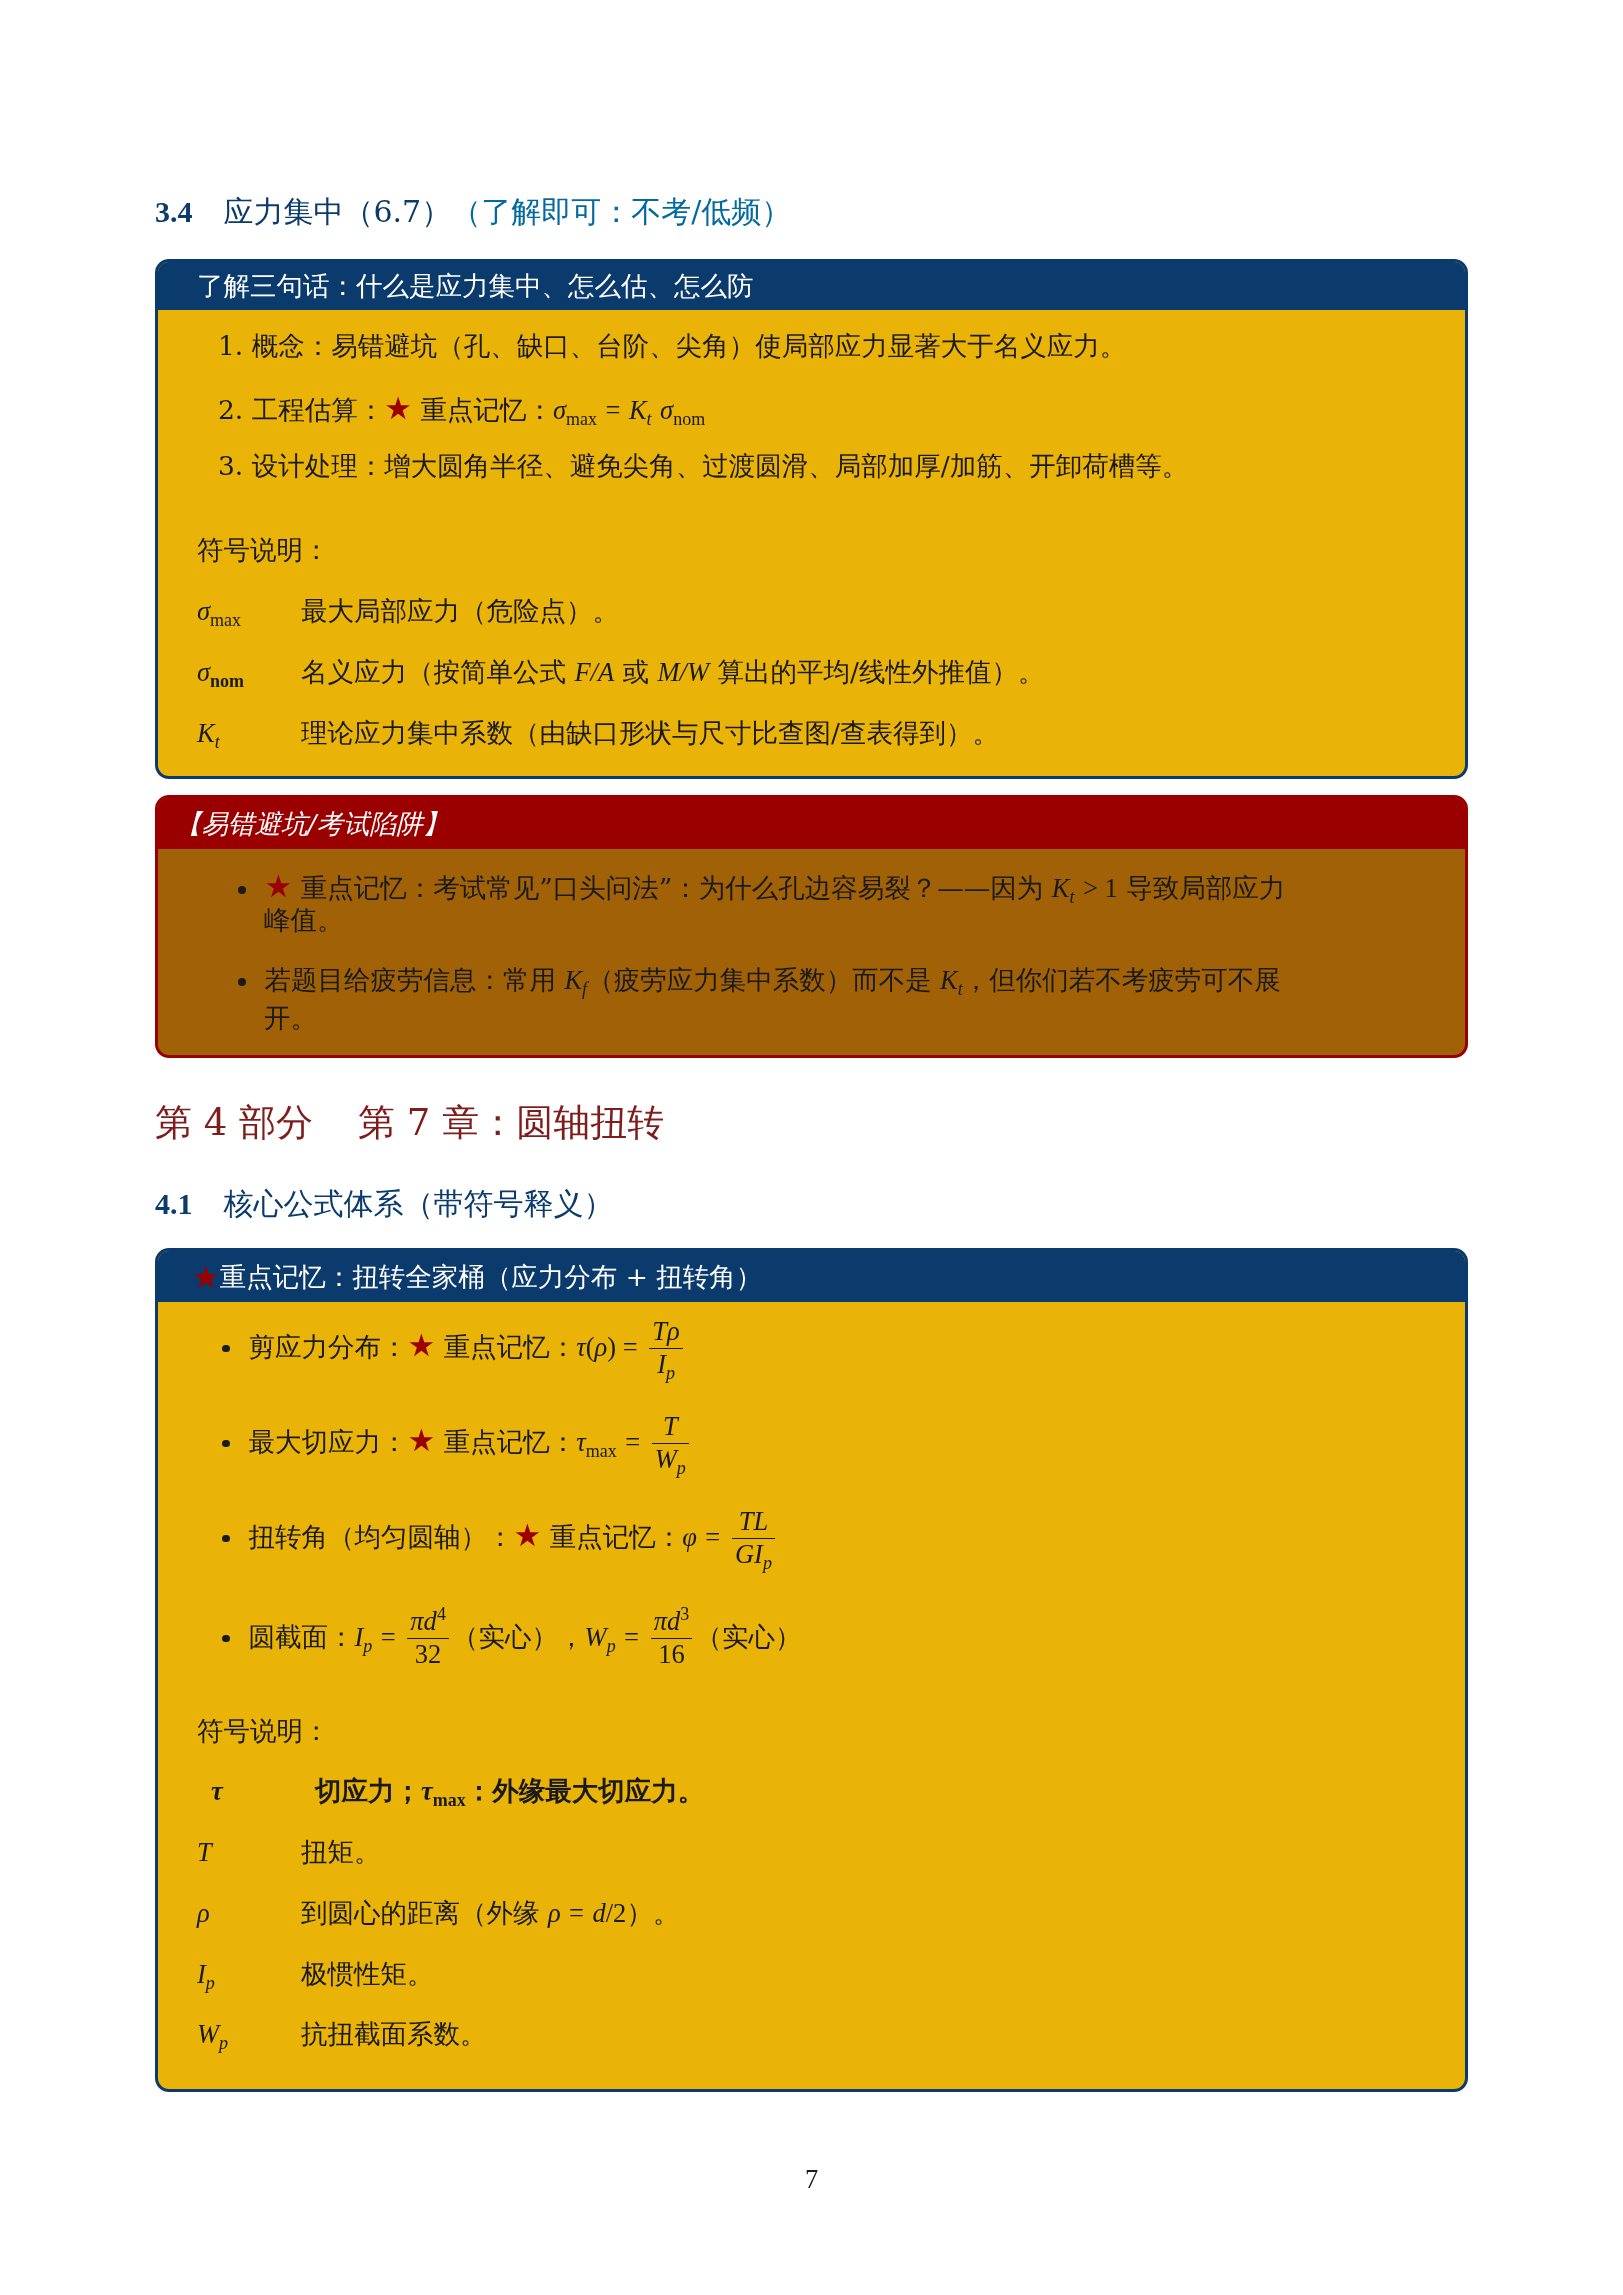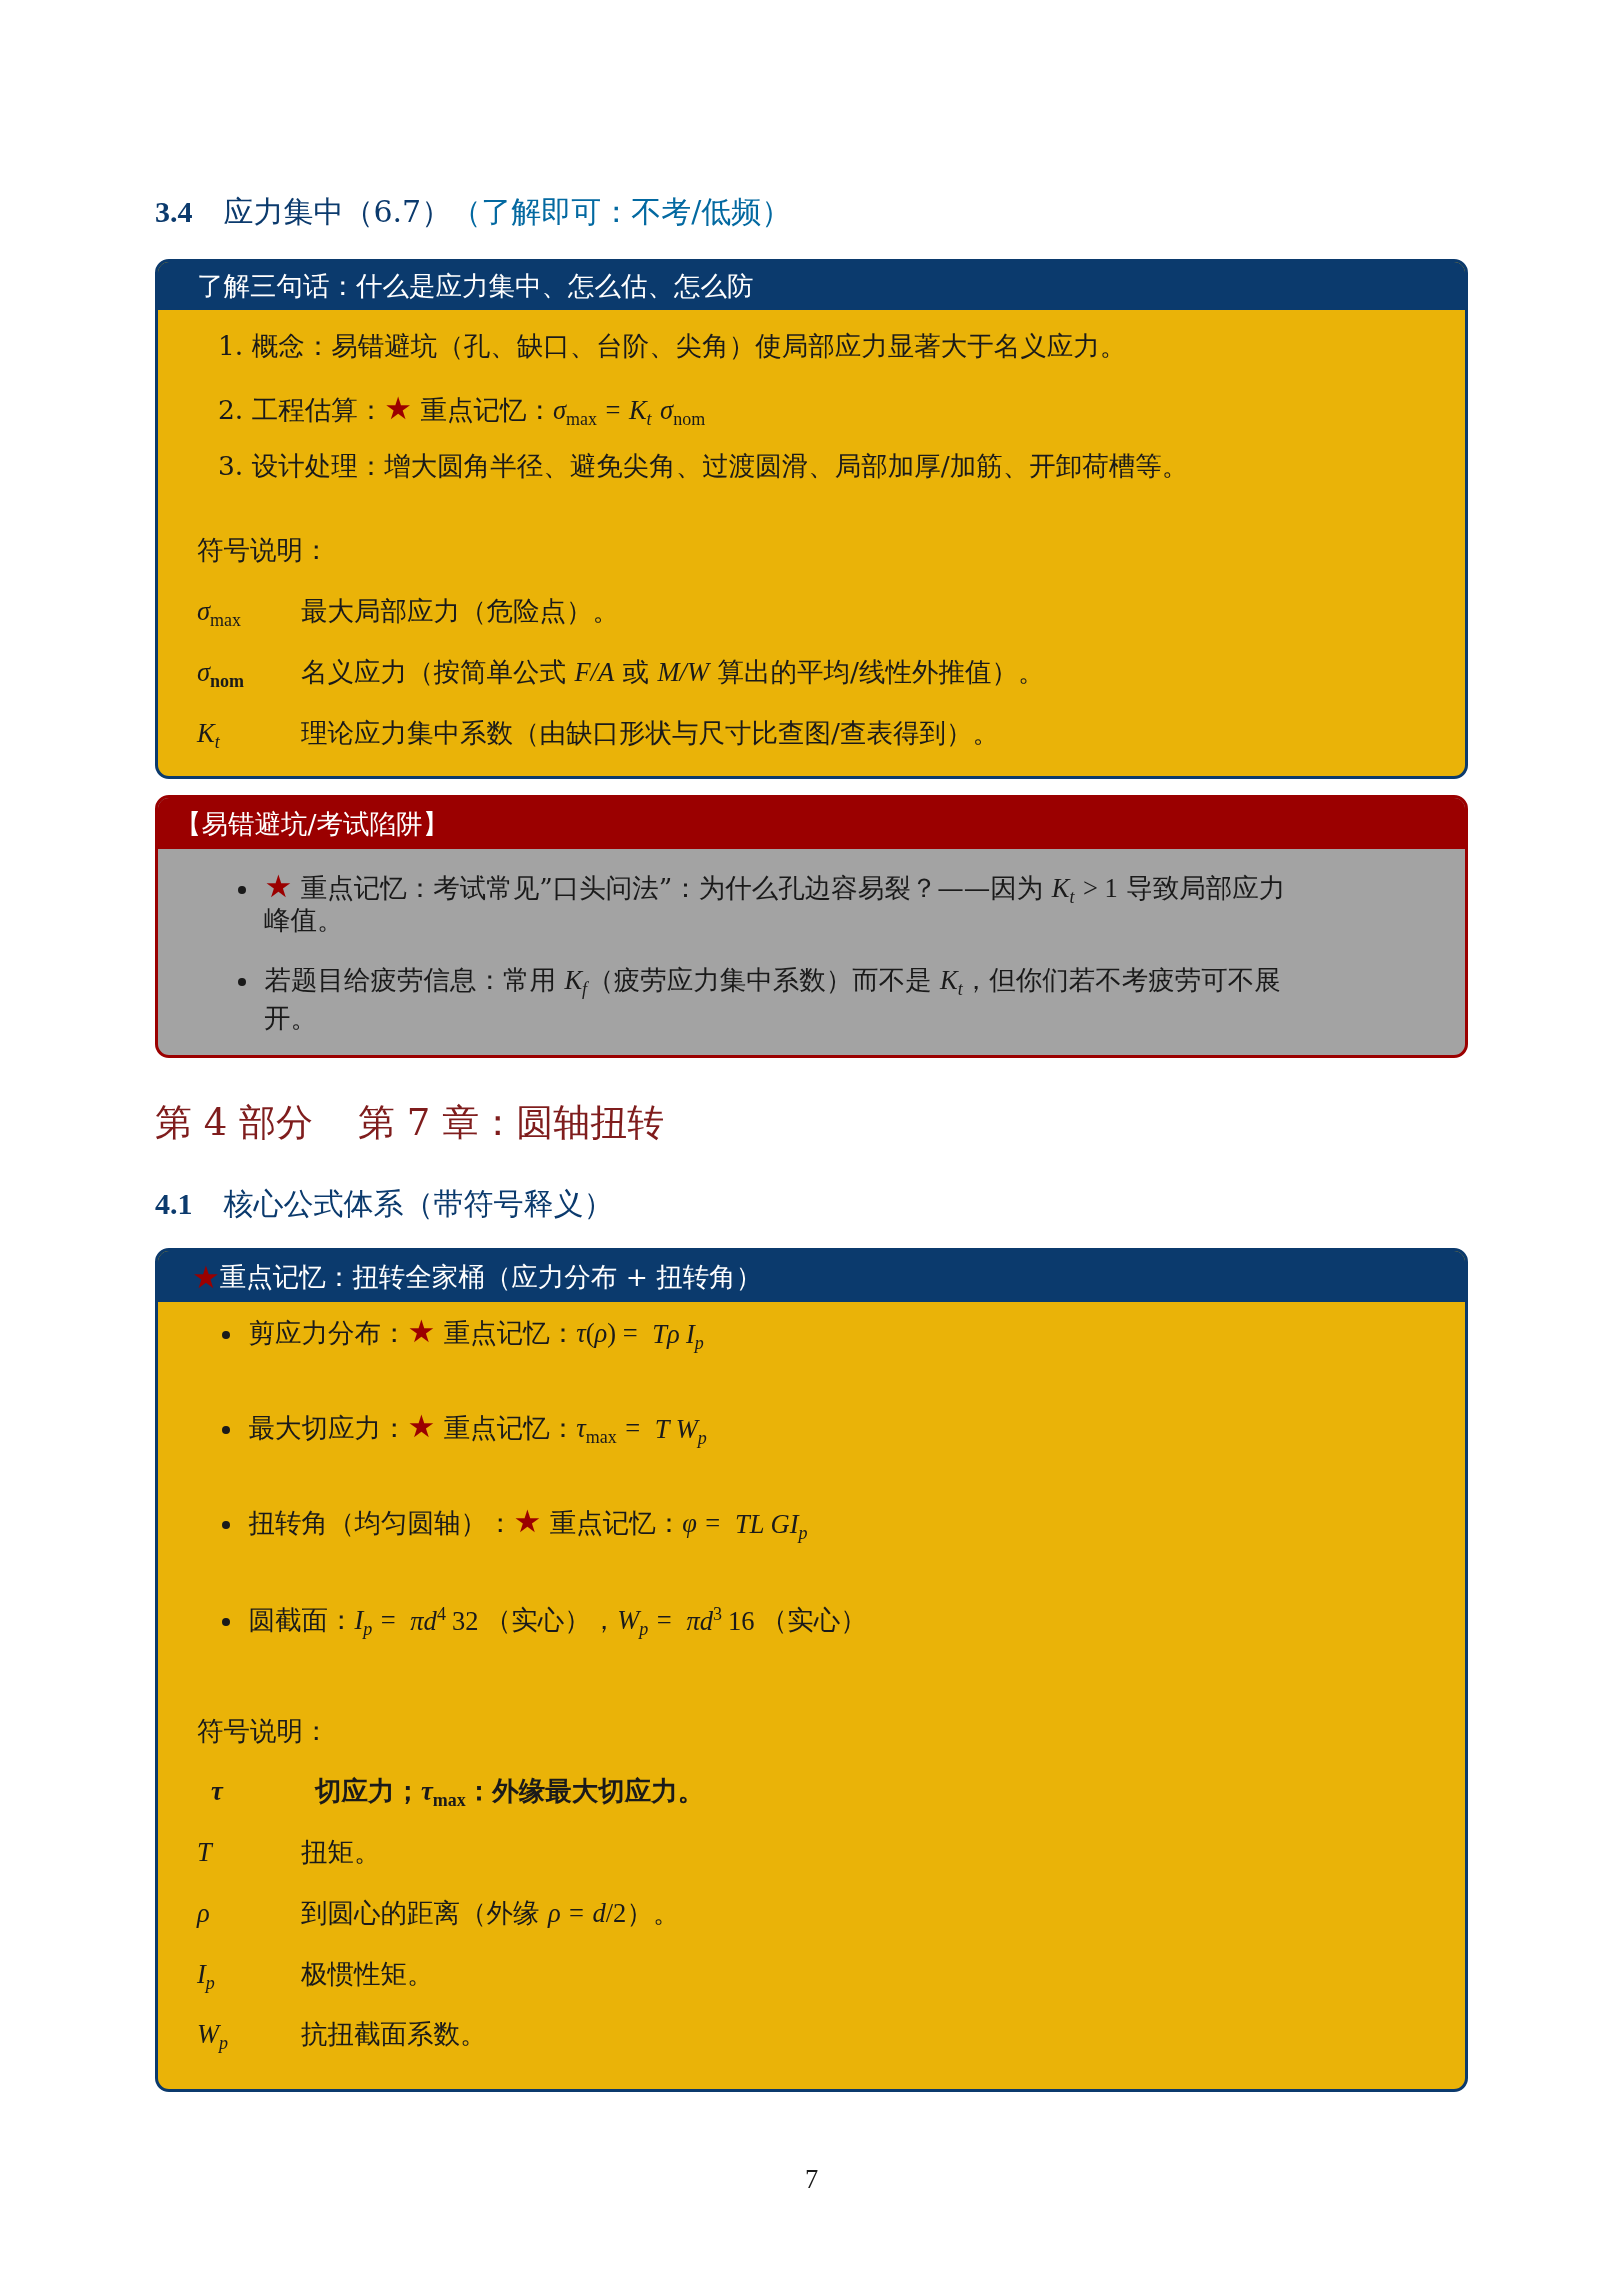--- a/index.html
+++ b/index.html
@@ -15,30 +15,30 @@
   .bold { font-weight: bold; }
 
   .sec-heading { left: 155px; font-size: 30px; color: #0b3a6d; white-space: nowrap; }
   .sec-heading .num { font-family: "Liberation Serif", serif; font-weight: bold; margin-right: 31px; }
   .sec-heading .note { color: #0369a1; }
 
   .part-heading { left: 155px; top: 1098px; font-size: 37px; color: #7f1d1d; white-space: nowrap; }
 
   .box { position: absolute; left: 155px; width: 1313px; border-radius: 14px; box-sizing: border-box; overflow: hidden; }
   .box.blue { border: 3.1px solid #0b3a6d; background: #eab308; }
-  .box.red  { border: 3.1px solid #9b0000; background: #a3a3a3; }
+  .box.red  { border: 3.1px solid #9b0000; background: #a16207; font-style: italic; }
   .box .hdr { color: #fff; font-size: 26.5px; padding-left: 39px; box-sizing: border-box; display: flex; align-items: center; white-space: nowrap; }
   .box.blue .hdr { background: #0b3a6d; }
   .box.red .hdr { background: #9b0000; padding-left: 17px; }
 
   .line { position: absolute; font-size: 26.5px; white-space: nowrap; line-height: 1; }
   .star { color: #9b0000; font-size: 31px; }
   .bullet { display: inline-block; width: 7.8px; height: 7.8px; border-radius: 50%; background: #1a1a1a; vertical-align: middle; margin-right: 18.7px; }
 
-  .frac { display: inline-flex; flex-direction: row; align-items: center; vertical-align: middle; margin: 0 3.1px; }
+  .frac { display: inline-flex; flex-direction: column; align-items: center; vertical-align: middle; margin: 0 3.1px; }
   .frac .num, .frac .den { font-family: "Liberation Serif", serif; font-style: italic; font-size: 26.5px; line-height: 1.2; padding: 0 3.1px; }
   .frac .den.r { font-style: normal; }
   .frac .bar { width: 100%; height: 1.6px; background: #1a1a1a; }
 
   .sym { display: inline-block; width: 104px; }
   .pagenum { left: 0; width: 1623px; top: 2164px; text-align: center; font-size: 26.5px; font-family: "Liberation Serif", serif; }
 </style>
 </head>
 <body>
 

